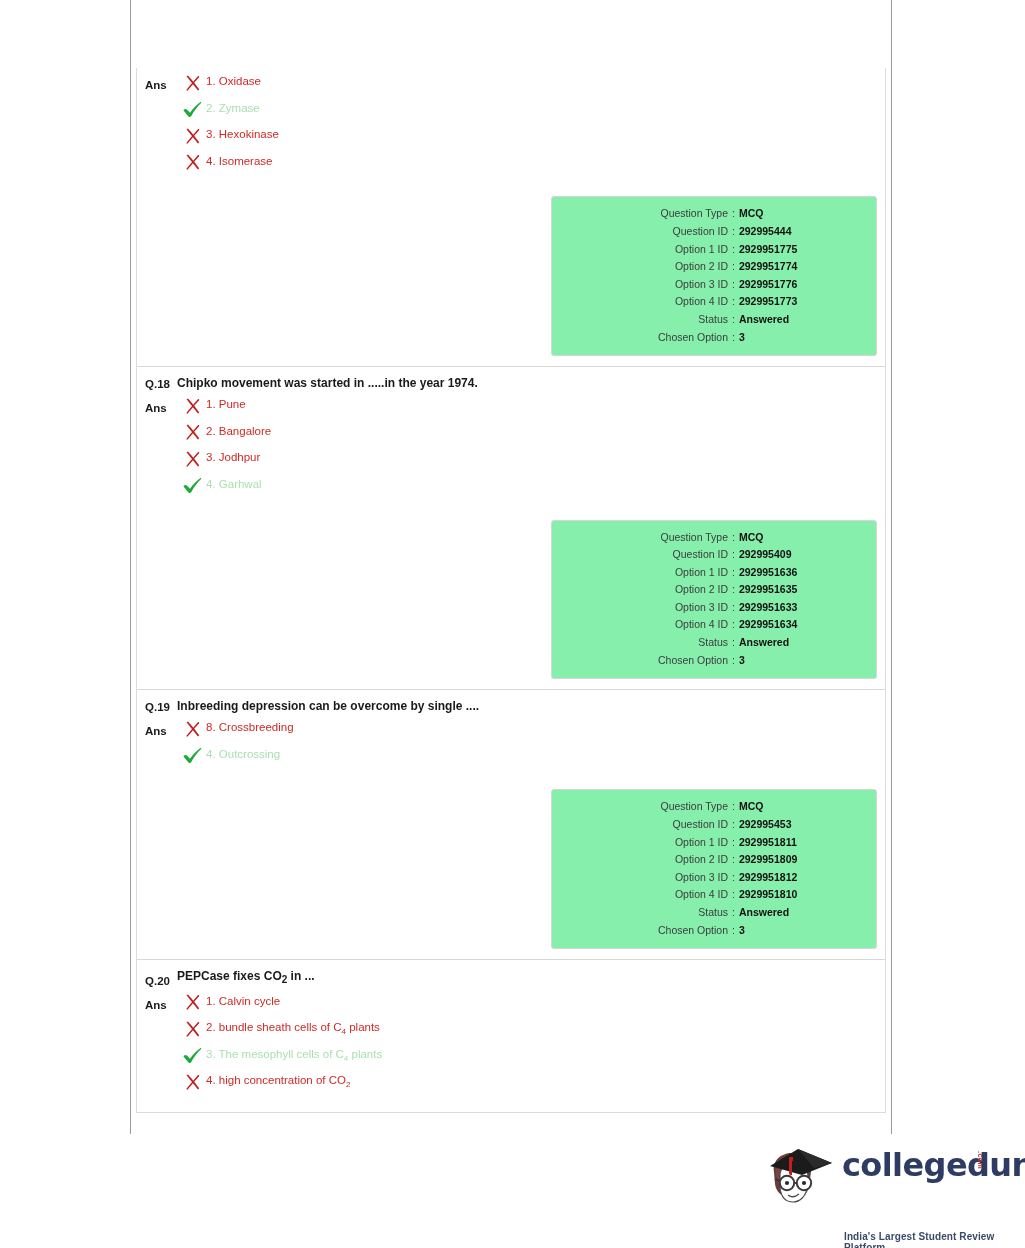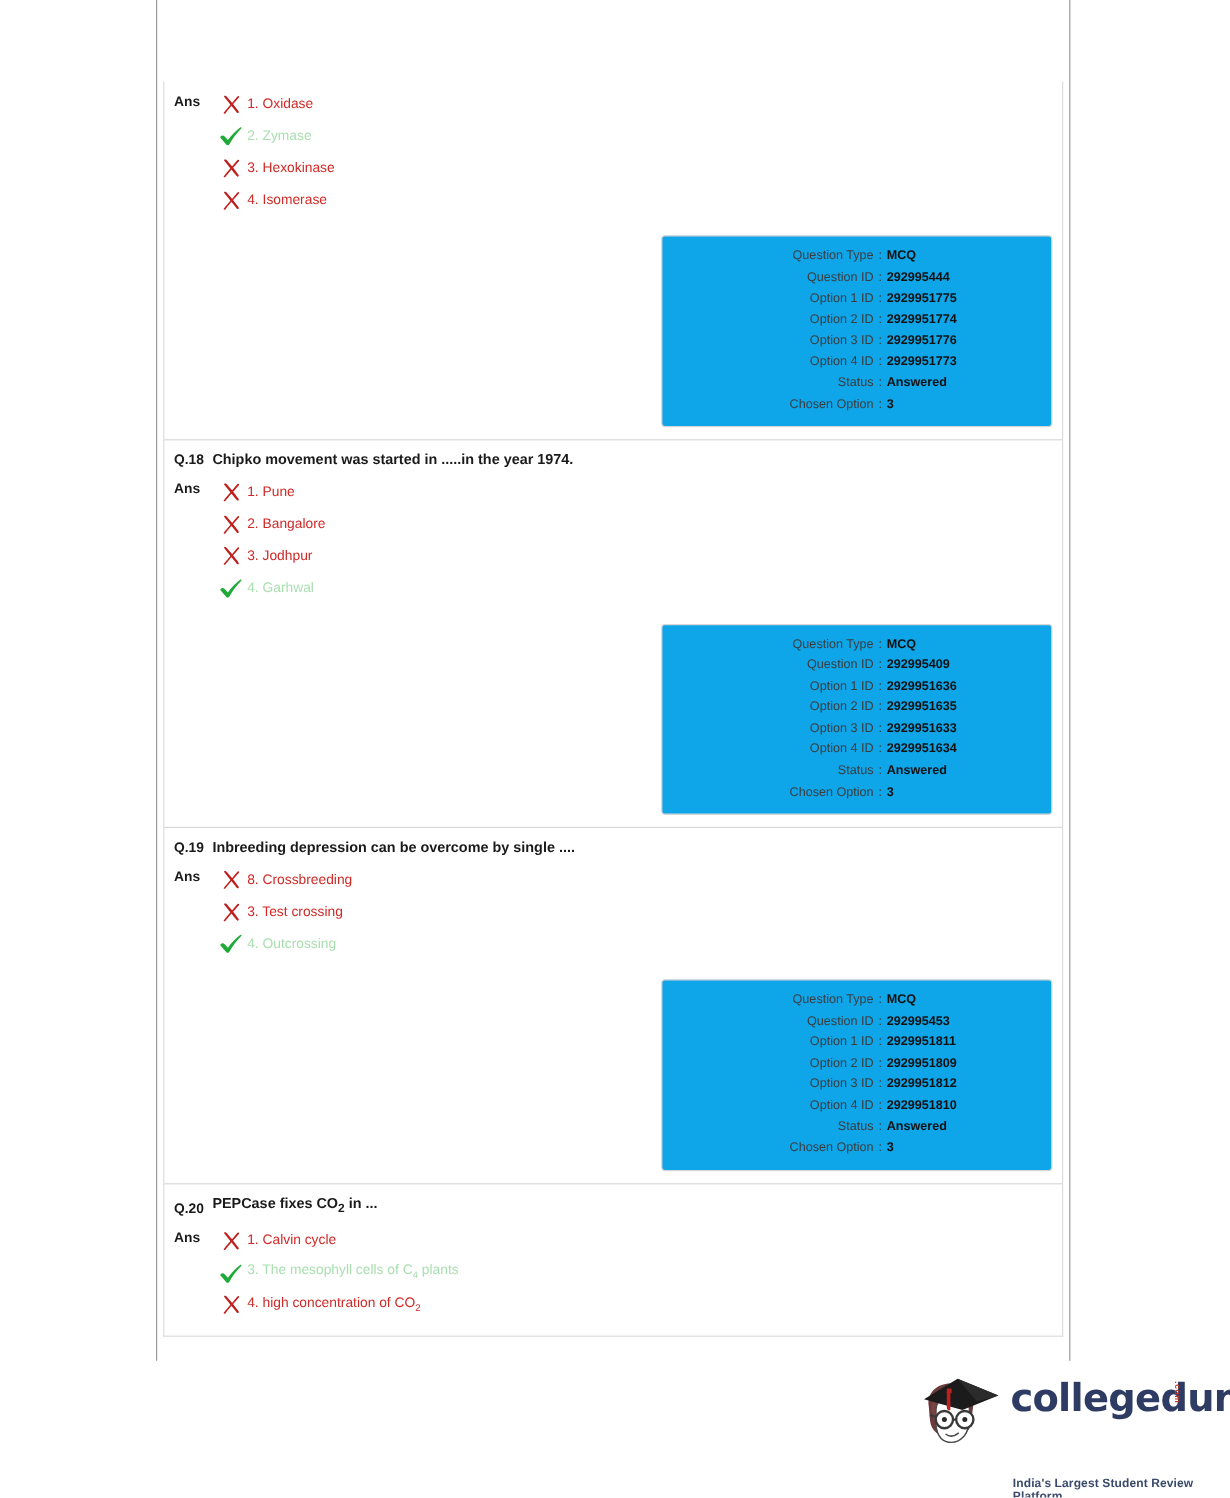--- a/index.html
+++ b/index.html
@@ -78,21 +78,21 @@
     margin-left:8px;
     font-size:11.5px;
     font-weight:bold;
     color:#1a1a1a;
     line-height:17px;
     padding-top:3px;
   }
   .opt-list{flex:1;padding-left:6px;}
   .opt{
     display:flex;
-    align-items:center;
+    align-items:flex-start;
     height:26.6px;
     font-size:11.5px;
     line-height:14px;
   }
   .mark{
     width:22px;min-width:22px;
     height:18px;
     display:inline-flex;
     align-items:center;
     justify-content:center;
@@ -106,21 +106,21 @@
   
   .info-wrap{
     display:flex;
     justify-content:flex-end;
     padding:16px 8px 10px 0;
   }
   .info-box{
     width:326px;
     border:1px solid #d6d6d6;
     border-radius:3px;
-    background:#0ea5e9;
+    background:#86efac;
     padding:8px 10px 9px 10px;
     box-sizing:border-box;
   }
   .info-line{
     display:flex;
     justify-content:flex-start;
     font-size:10.5px;
     line-height:17.6px;
     white-space:nowrap;
   }
@@ -364,29 +364,20 @@
         <div class="opt-list">
           <div class="opt wrong">
             <span class="mark">
               <svg viewBox="0 0 20 20" width="17" height="17">
                 <path d="M3.4 2.2 C5.6 4.8 12.4 13.2 15.8 17.6 C16.9 18.4 18.2 17.4 17.4 16.1 C14.2 11.6 7.6 3.6 5.4 1.4 C4.3 0.6 2.6 1.2 3.4 2.2 Z" fill="#c0201d"></path>
                 <path d="M16.4 1.6 C14.0 4.4 6.6 13.0 3.2 17.2 C2.2 18.2 3.6 19.1 4.6 18.0 C8.0 14.0 15.0 5.6 17.6 3.0 C18.5 1.9 17.4 0.6 16.4 1.6 Z" fill="#c0201d"></path>
               </svg>
             </span>
             <span class="opt-text">8. Crossbreeding</span>
           </div>
-          <div class="opt wrong">
-            <span class="mark">
-              <svg viewBox="0 0 20 20" width="17" height="17">
-                <path d="M3.4 2.2 C5.6 4.8 12.4 13.2 15.8 17.6 C16.9 18.4 18.2 17.4 17.4 16.1 C14.2 11.6 7.6 3.6 5.4 1.4 C4.3 0.6 2.6 1.2 3.4 2.2 Z" fill="#c0201d"></path>
-                <path d="M16.4 1.6 C14.0 4.4 6.6 13.0 3.2 17.2 C2.2 18.2 3.6 19.1 4.6 18.0 C8.0 14.0 15.0 5.6 17.6 3.0 C18.5 1.9 17.4 0.6 16.4 1.6 Z" fill="#c0201d"></path>
-              </svg>
-            </span>
-            <span class="opt-text">3. Test crossing</span>
-          </div>
           <div class="opt right">
             <span class="mark">
               <svg viewBox="0 0 22 20" width="19" height="17">
                 <path d="M0.8 10.4 C2.2 9.0 3.6 9.2 4.8 10.4 L8.0 13.8 C11.4 9.0 15.6 4.6 20.0 1.4 C21.2 0.6 21.8 1.6 20.8 2.6 C16.6 6.8 12.4 12.2 9.6 17.6 C8.6 19.4 7.0 19.2 6.0 17.8 L0.9 11.8 C0.4 11.2 0.4 10.7 0.8 10.4 Z" fill="#1faa38"></path>
               </svg>
             </span>
             <span class="opt-text">4. Outcrossing</span>
           </div>
         </div>
       </div>
@@ -444,20 +435,29 @@
         <div class="ans-label">Ans</div>
         <div class="opt-list">
           <div class="opt wrong">
             <span class="mark">
               <svg viewBox="0 0 20 20" width="17" height="17">
                 <path d="M3.4 2.2 C5.6 4.8 12.4 13.2 15.8 17.6 C16.9 18.4 18.2 17.4 17.4 16.1 C14.2 11.6 7.6 3.6 5.4 1.4 C4.3 0.6 2.6 1.2 3.4 2.2 Z" fill="#c0201d"></path>
                 <path d="M16.4 1.6 C14.0 4.4 6.6 13.0 3.2 17.2 C2.2 18.2 3.6 19.1 4.6 18.0 C8.0 14.0 15.0 5.6 17.6 3.0 C18.5 1.9 17.4 0.6 16.4 1.6 Z" fill="#c0201d"></path>
               </svg>
             </span>
             <span class="opt-text">1. Calvin cycle</span>
+          </div>
+          <div class="opt wrong">
+            <span class="mark">
+              <svg viewBox="0 0 20 20" width="17" height="17">
+                <path d="M3.4 2.2 C5.6 4.8 12.4 13.2 15.8 17.6 C16.9 18.4 18.2 17.4 17.4 16.1 C14.2 11.6 7.6 3.6 5.4 1.4 C4.3 0.6 2.6 1.2 3.4 2.2 Z" fill="#c0201d"></path>
+                <path d="M16.4 1.6 C14.0 4.4 6.6 13.0 3.2 17.2 C2.2 18.2 3.6 19.1 4.6 18.0 C8.0 14.0 15.0 5.6 17.6 3.0 C18.5 1.9 17.4 0.6 16.4 1.6 Z" fill="#c0201d"></path>
+              </svg>
+            </span>
+            <span class="opt-text">2. bundle sheath cells of C<sub>4</sub> plants</span>
           </div>
           <div class="opt right">
             <span class="mark">
               <svg viewBox="0 0 22 20" width="19" height="17">
                 <path d="M0.8 10.4 C2.2 9.0 3.6 9.2 4.8 10.4 L8.0 13.8 C11.4 9.0 15.6 4.6 20.0 1.4 C21.2 0.6 21.8 1.6 20.8 2.6 C16.6 6.8 12.4 12.2 9.6 17.6 C8.6 19.4 7.0 19.2 6.0 17.8 L0.9 11.8 C0.4 11.2 0.4 10.7 0.8 10.4 Z" fill="#1faa38"></path>
               </svg>
             </span>
             <span class="opt-text">3. The mesophyll cells of C<sub>4</sub> plants</span>
           </div>
           <div class="opt wrong">

